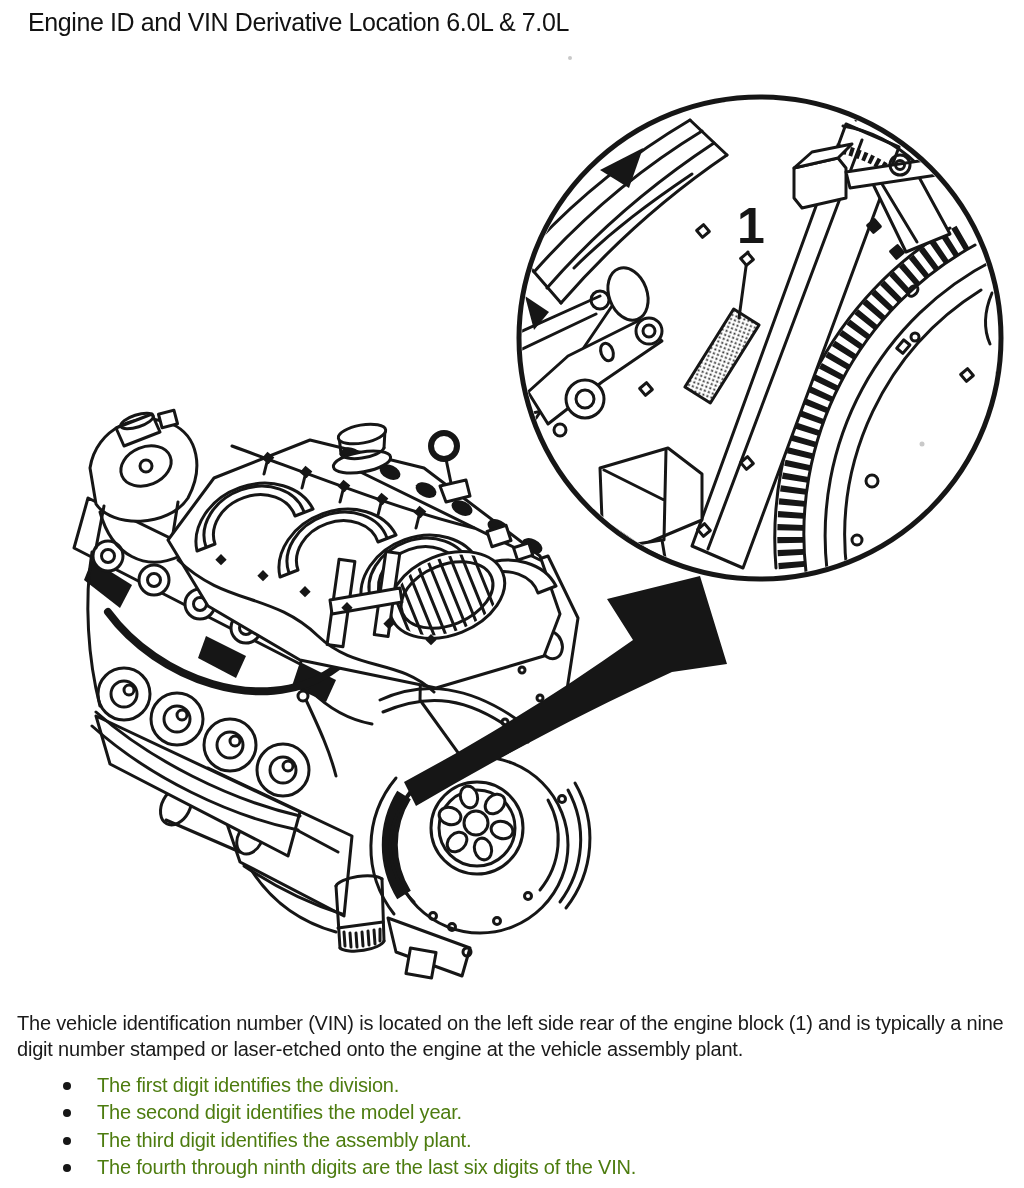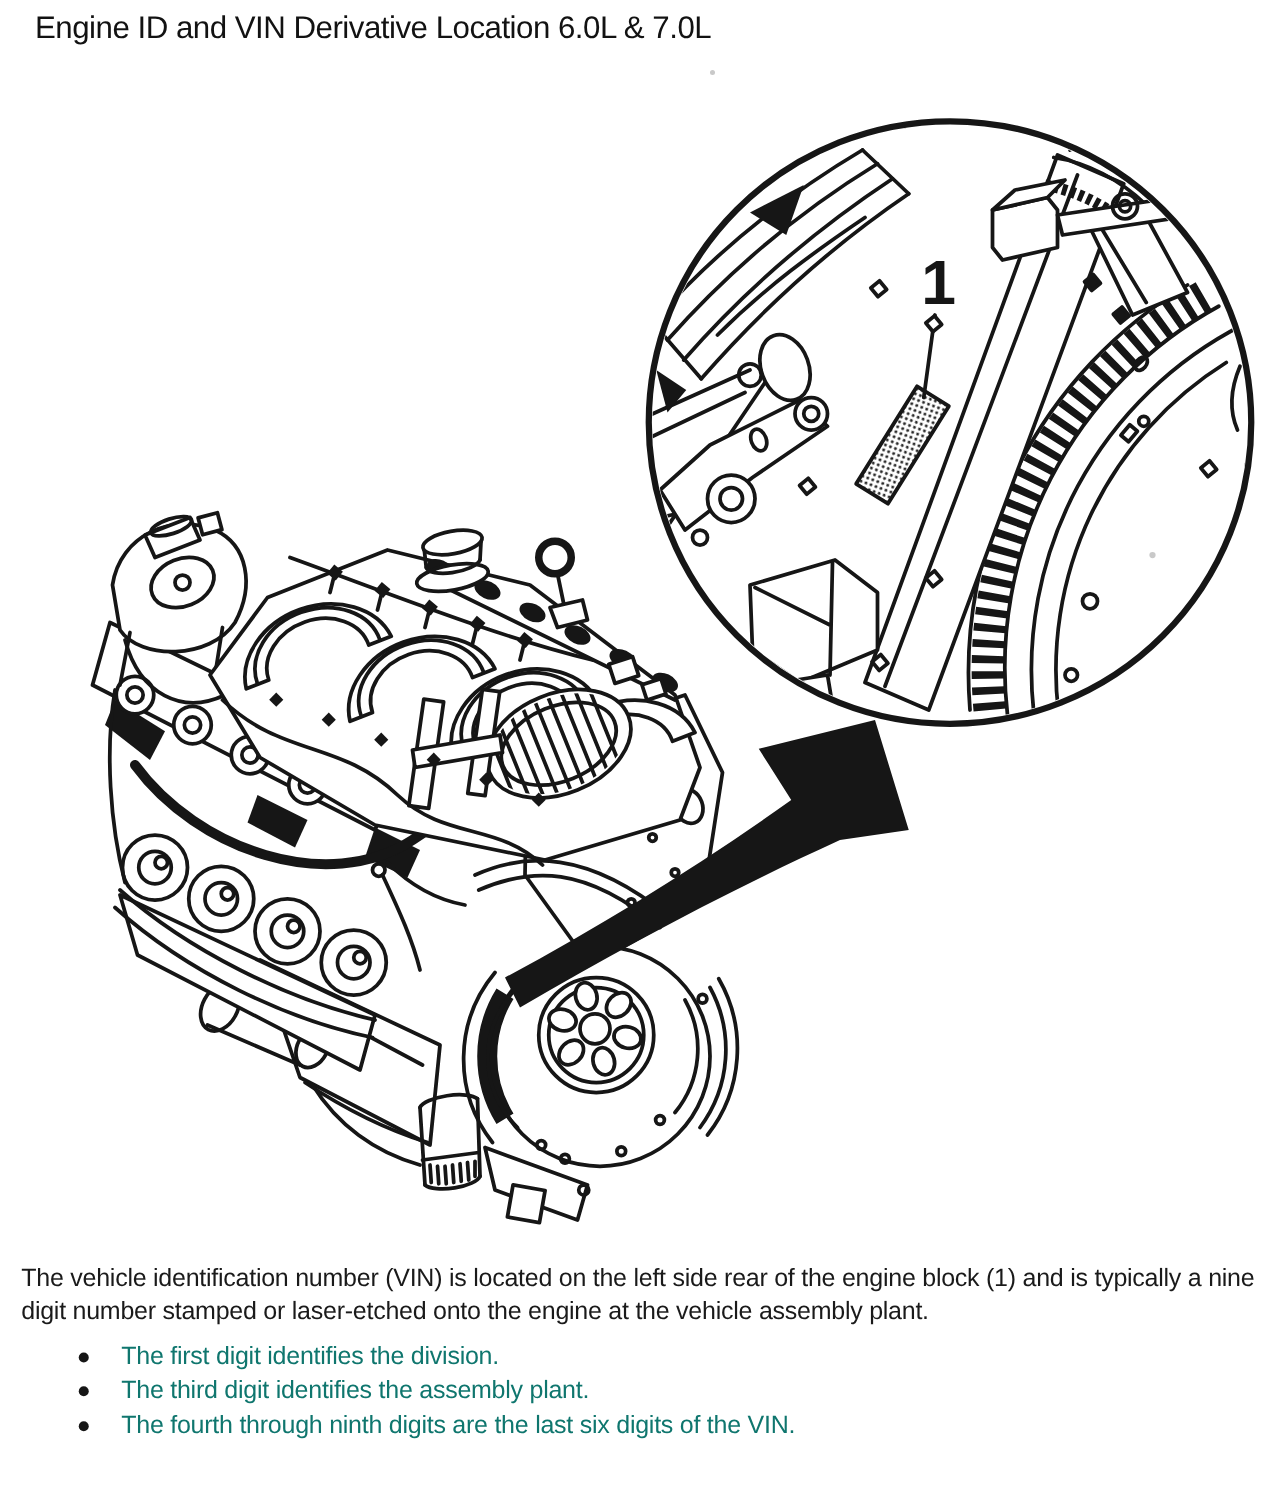--- a/index.html
+++ b/index.html
@@ -16,21 +16,21 @@
   .paragraph{
     position:absolute;left:17px;top:1010px;width:1002px;margin:0;
     font-size:20px;line-height:26px;letter-spacing:-0.2px;color:#1a1a1a;
   }
   .bullets{
     position:absolute;left:0;top:1072px;margin:0;padding:0 0 0 97px;
     list-style:none;width:900px;
   }
   .bullets li{
     position:relative;font-size:20px;line-height:27.4px;
-    letter-spacing:-0.2px;color:#0f766e;
+    letter-spacing:-0.2px;color:#4d7c0f;
   }
   .bullets li::before{
     content:"";position:absolute;left:-34px;top:10px;width:8px;height:8px;
     border-radius:50%;background:#161616;
   }
   
   .figure .w{fill:#ffffff;stroke:#161616;stroke-width:3;}
   .figure .l{fill:none;stroke:#161616;stroke-width:3;}
   .figure .k{fill:#161616;stroke:none;}
   .figure text{stroke:none;}
@@ -333,17 +333,18 @@
     <path d="M 700,576 L 607,599 L 633,640 C 560,692 482,740 404,782 L 416,806 C 498,758 580,714 672,672 L 727,664 Z" fill="#161616" stroke="none"></path>
 
     <circle cx="570" cy="58" r="2" fill="#c9c9c9"></circle>
     <circle cx="922" cy="444" r="2.5" fill="#c9c9c9"></circle>
   </svg>
 
   <p class="paragraph">The vehicle identification number (VIN) is located on the left side rear of the engine block (1) and is typically a nine digit number stamped or laser-etched onto the engine at the vehicle assembly plant.</p>
 
   <ul class="bullets">
     <li>The first digit identifies the division.</li>
+    <li>The second digit identifies the model year.</li>
     <li>The third digit identifies the assembly plant.</li>
     <li>The fourth through ninth digits are the last six digits of the VIN.</li>
   </ul>
 
 </div>
 
 </body></html>

